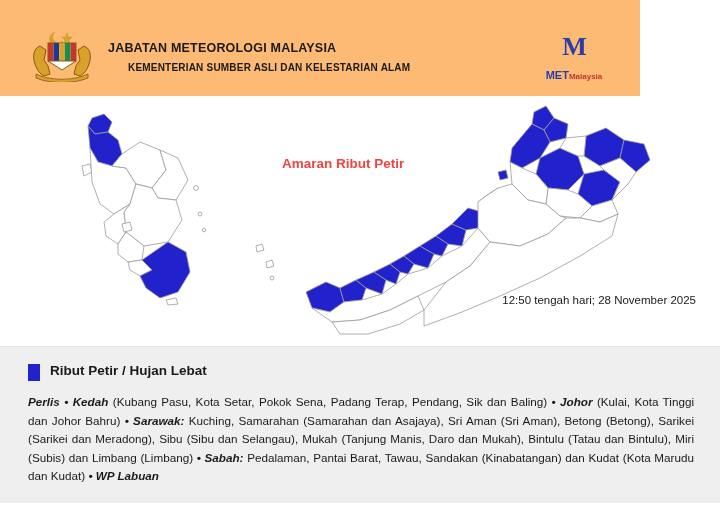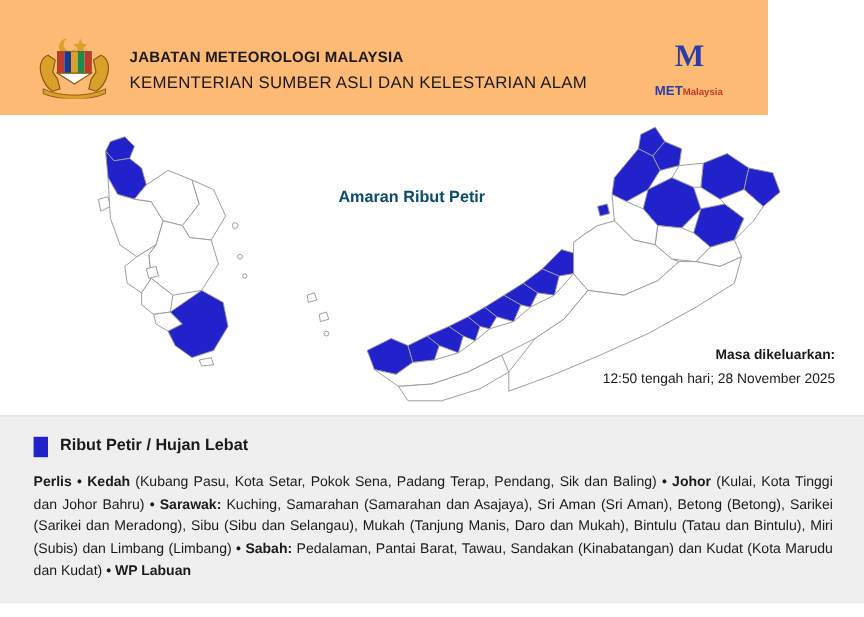--- a/index.html
+++ b/index.html
@@ -33,26 +33,27 @@
     left:108px;top:40px;
   }
   .header-line1{
     font-size:12.5px;
     font-weight:bold;
     letter-spacing:.2px;
     color:#1a1a1a;
     line-height:16px;
   }
   .header-line2{
-    font-size:14px;
-    font-weight:normal;
+    font-size:10px;
+    font-weight:bold;
     letter-spacing:.2px;
     color:#1a1a1a;
     line-height:16px;
     margin-top:4px;
+    margin-left:20px;
   }
   .met-logo{
     position:absolute;
     right:22px;top:36px;
     width:88px;height:44px;
     text-align:center;
   }
   .met-logo .met-mark{
     font-size:26px;
     font-weight:bold;
@@ -79,21 +80,21 @@
     position:absolute;
     left:0;top:96px;
     width:720px;height:262px;
     background:#ffffff;
   }
   .map-title{
     position:absolute;
     left:282px;top:60px;
     font-size:13.5px;
     font-weight:bold;
-    color:#0c4a6e;
+    color:#ef4444;
   }
   .issued-block{
     position:absolute;
     right:24px;top:192px;
     text-align:right;
   }
   .issued-label{
     font-size:11.5px;
     font-weight:bold;
     color:#1a1a1a;
@@ -146,21 +147,21 @@
   }
   .body-text{
     position:absolute;
     left:28px;top:46px;
     width:666px;
     font-size:11.7px;
     line-height:18.5px;
     color:#1a1a1a;
     text-align:justify;
   }
-  .body-text b{font-weight:bold;}
+  .body-text b{font-weight:bold;font-style:italic;}
 </style>
 </head>
 <body>
 
 <div class="page">
 
   <div class="header">
 
     <div class="crest">
       <svg viewBox="0 0 72 56" width="72" height="56" xmlns="http://www.w3.org/2000/svg">
@@ -281,21 +282,20 @@
         <path d="M498 76 L506 74 L508 82 L500 84 Z" fill="#2222cc"></path>
 
         <path d="M490 146 L520 150 L548 138 L566 122 L560 120 L546 108 L528 104 L512 88 L498 92 L486 100 L478 106 L478 132 Z" fill="#ffffff"></path>
         <path d="M424 214 L446 186 L470 170 L490 146 L520 150 L548 138 L566 122 L580 122 L600 126 L618 118 L612 140 L580 160 L540 182 L500 200 L462 216 L424 230 Z" fill="#ffffff"></path>
       </g>
     </svg>
 
     <div class="map-title">Amaran Ribut Petir</div>
 
     <div class="issued-block">
-      <div class="issued-label">Masa dikeluarkan:</div>
       <div class="issued-value">12:50 tengah hari; 28 November 2025</div>
     </div>
   </div>
 
   <div class="footer">
     <div class="legend-row">
       <span class="legend-swatch" style="background: rgb(34, 34, 204);"></span>
       <span class="legend-label">Ribut Petir / Hujan Lebat</span>
     </div>
     <div class="body-text"><b>Perlis</b><b> • </b><b>Kedah</b><span> (Kubang Pasu, Kota Setar, Pokok Sena, Padang Terap, Pendang, Sik dan Baling) </span><b>• </b><b>Johor</b><span> (Kulai, Kota Tinggi dan Johor Bahru) </span><b>• </b><b>Sarawak:</b><span> Kuching, Samarahan (Samarahan dan Asajaya), Sri Aman (Sri Aman), Betong (Betong), Sarikei (Sarikei dan Meradong), Sibu (Sibu dan Selangau), Mukah (Tanjung Manis, Daro dan Mukah), Bintulu (Tatau dan Bintulu), Miri (Subis) dan Limbang (Limbang) </span><b>• </b><b>Sabah:</b><span> Pedalaman, Pantai Barat, Tawau, Sandakan (Kinabatangan) dan Kudat (Kota Marudu dan Kudat) </span><b>• </b><b>WP Labuan</b></div>

